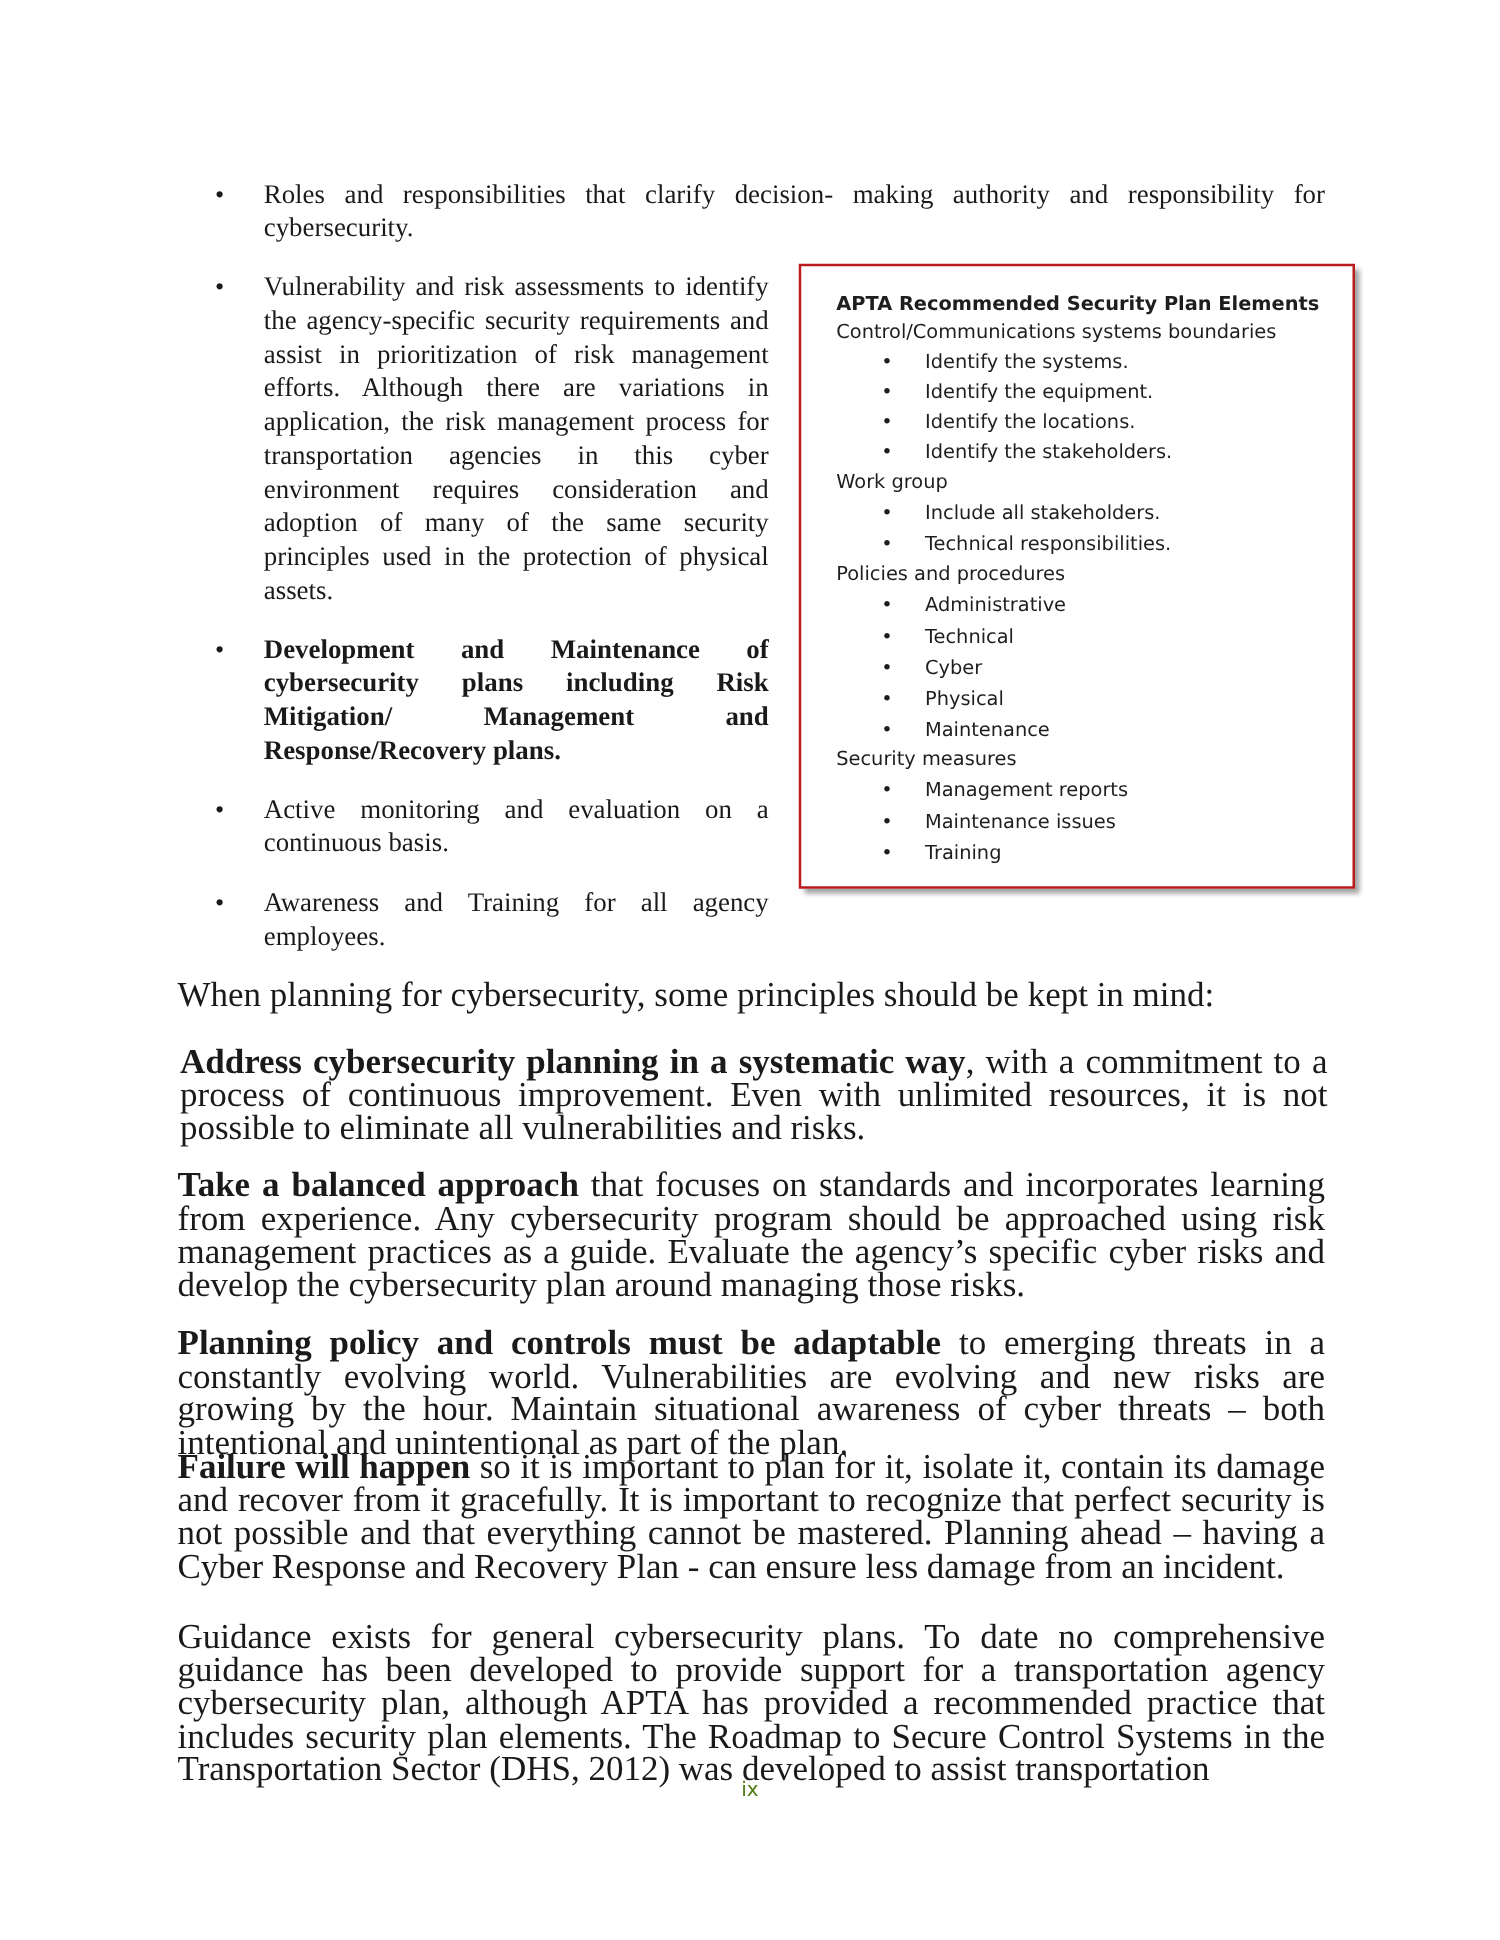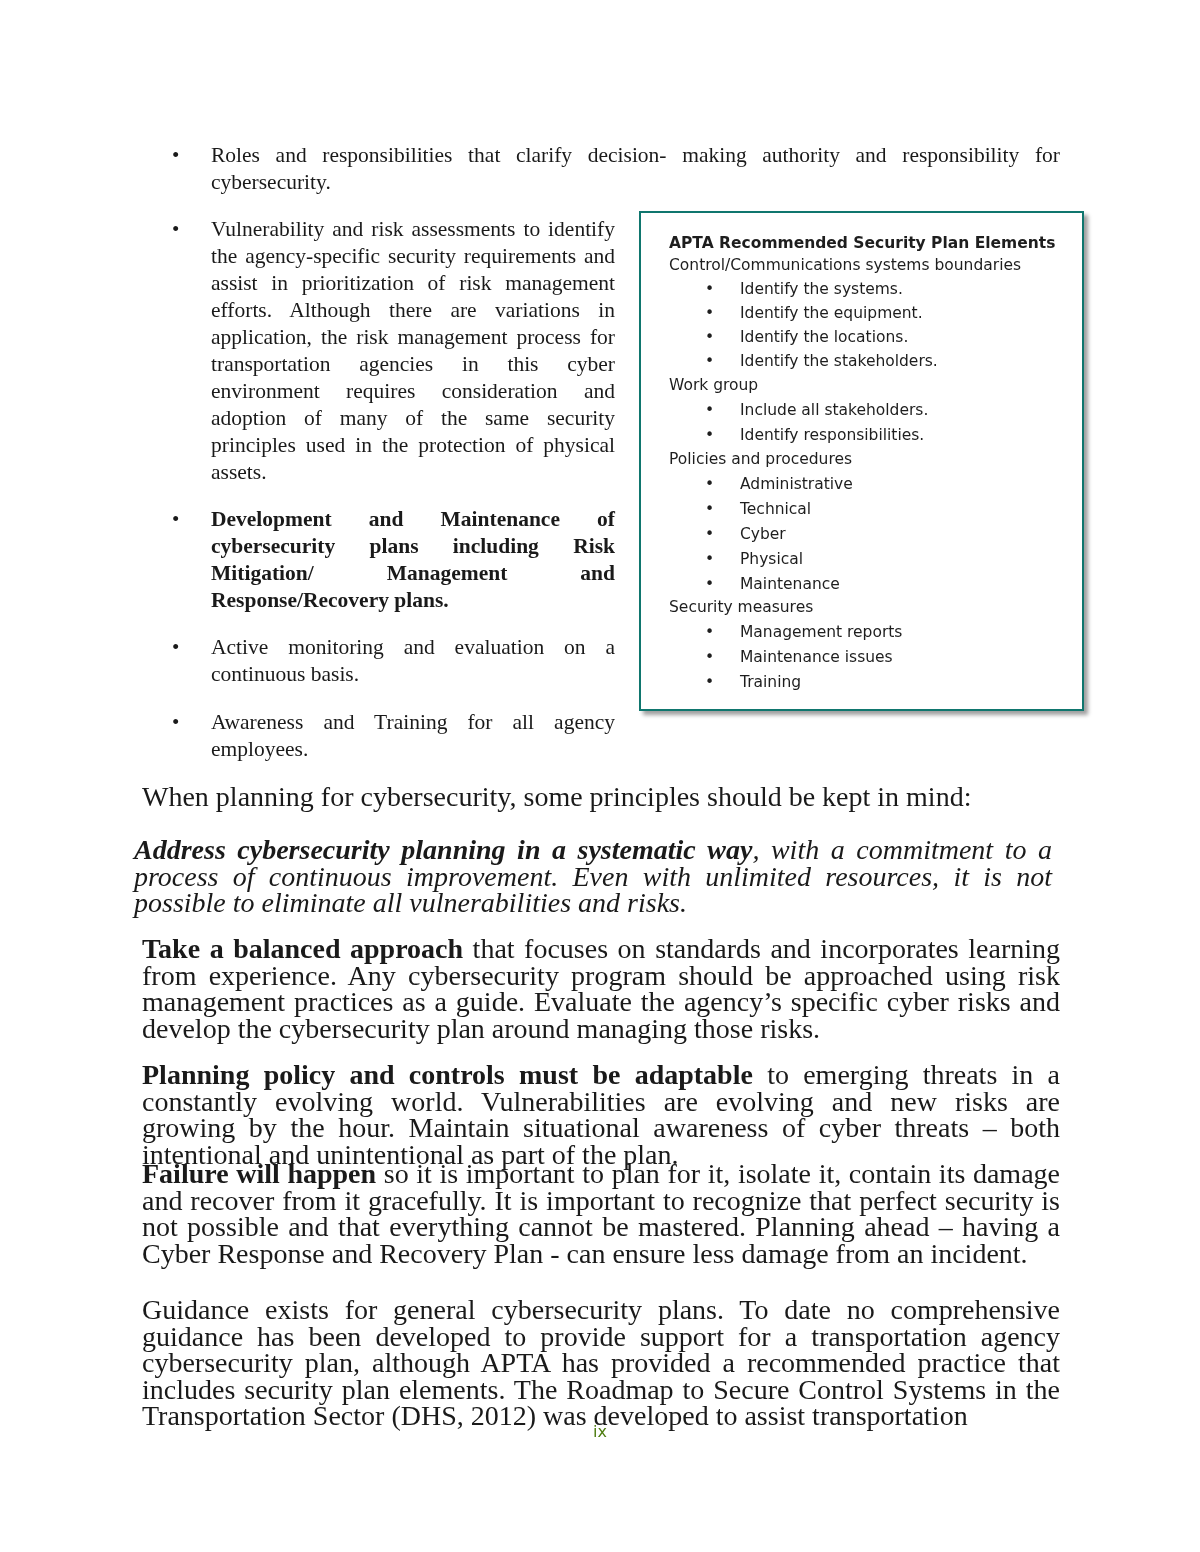--- a/index.html
+++ b/index.html
@@ -5,21 +5,21 @@
   html, body { margin: 0; padding: 0; background: #ffffff; }
   body { width: 1200px; height: 1552px; position: relative; overflow: hidden;
          font-family: "Liberation Serif", "DejaVu Serif", serif; color: #1a1a1a; }
   .page { position: absolute; left: 0; top: 0; width: 1200px; height: 1552px; }
   .p { position: absolute; font-size: 28px; line-height: 26.6px; text-align: justify; margin: 0; }
   .bullet-row { position: absolute; font-size: 21.5px; line-height: 27px; }
   .bullet-dot { position: absolute; left: 172px; font-size: 21px; }
   .bullet-text { position: absolute; left: 211px; text-align: justify; text-align-last: left; margin: 0; }
   b { font-weight: bold; }
   .sidebar { position: absolute; left: 639px; top: 211px; width: 441px; height: 496px;
-             border: 2px solid #0f766e; box-shadow: 4px 4px 4px #a0a0a0; background: #fff;
+             border: 2px solid #b91c1c; box-shadow: 4px 4px 4px #a0a0a0; background: #fff;
              font-family: "DejaVu Sans", "Liberation Sans", sans-serif; font-size: 15.5px; color: #1e1e1e; }
   .sb-title { position: absolute; left: 28px; top: 21px; font-weight: bold; font-size: 15.5px; white-space: nowrap; }
   .sb-line { position: absolute; left: 28px; white-space: nowrap; }
   .sb-bullet { position: absolute; left: 64px; white-space: nowrap; }
   .sb-bullet .dot { position: absolute; left: 0; }
   .sb-bullet .txt { position: absolute; left: 35px; text-align: right; }
   .page-num { position: absolute; left: 0; width: 1200px; top: 1422px; text-align: center;
               font-family: "DejaVu Sans", sans-serif; font-size: 16px; color: #4d7c0f; }
 </style>
 </head>
@@ -73,21 +73,21 @@
         <span class="txt">Identify the stakeholders.</span>
       </div>
 
     <div class="sb-line" style="top:163px;text-align:center;">Work group</div>
     <div class="sb-bullet" style="top:188px;">
         <span class="dot">•</span>
         <span class="txt">Include all stakeholders.</span>
       </div>
     <div class="sb-bullet" style="top:213px;">
         <span class="dot">•</span>
-        <span class="txt">Identify responsibilities.</span>
+        <span class="txt">Technical responsibilities.</span>
       </div>
 
     <div class="sb-line" style="top:237px;">Policies and procedures</div>
     <div class="sb-bullet" style="top:262px;">
         <span class="dot">•</span>
         <span class="txt">Administrative</span>
       </div>
     <div class="sb-bullet" style="top:287px;">
         <span class="dot">•</span>
         <span class="txt">Technical</span>
@@ -115,21 +115,21 @@
         <span class="txt">Maintenance issues</span>
       </div>
     <div class="sb-bullet" style="top:460px;">
         <span class="dot">•</span>
         <span class="txt">Training</span>
       </div>
   </div>
 
   <p class="p" style="left:142px;top:784px;width:918px;">When planning for cybersecurity, some principles should be kept in mind:</p>
 
-  <p class="p" style="left:134px;top:837px;width:918px;font-style:italic;">
+  <p class="p" style="left:144px;top:837px;width:918px;">
     <b>Address cybersecurity planning in a systematic way</b><span>, with a commitment to a process of continuous improvement. Even with unlimited resources, it is not possible to eliminate all vulnerabilities and risks.</span>
   </p>
   <p class="p" style="left:142px;top:936px;width:918px;">
     <b>Take a balanced approach</b><span> that focuses on standards and incorporates learning from experience. Any cybersecurity program should be approached using risk management practices as a guide. Evaluate the agency’s specific cyber risks and develop the cybersecurity plan around managing those risks.</span>
   </p>
   <p class="p" style="left:142px;top:1062px;width:918px;">
     <b>Planning policy and controls must be adaptable</b><span> to emerging threats in a constantly evolving world. Vulnerabilities are evolving and new risks are growing by the hour. Maintain situational awareness of cyber threats – both intentional and unintentional as part of the plan.</span>
   </p>
   <p class="p" style="left:142px;top:1161px;width:918px;">
     <b>Failure will happen</b><span> so it is important to plan for it, isolate it, contain its damage and recover from it gracefully. It is important to recognize that perfect security is not possible and that everything cannot be mastered. Planning ahead – having a Cyber Response and Recovery Plan - can ensure less damage from an incident.</span>

